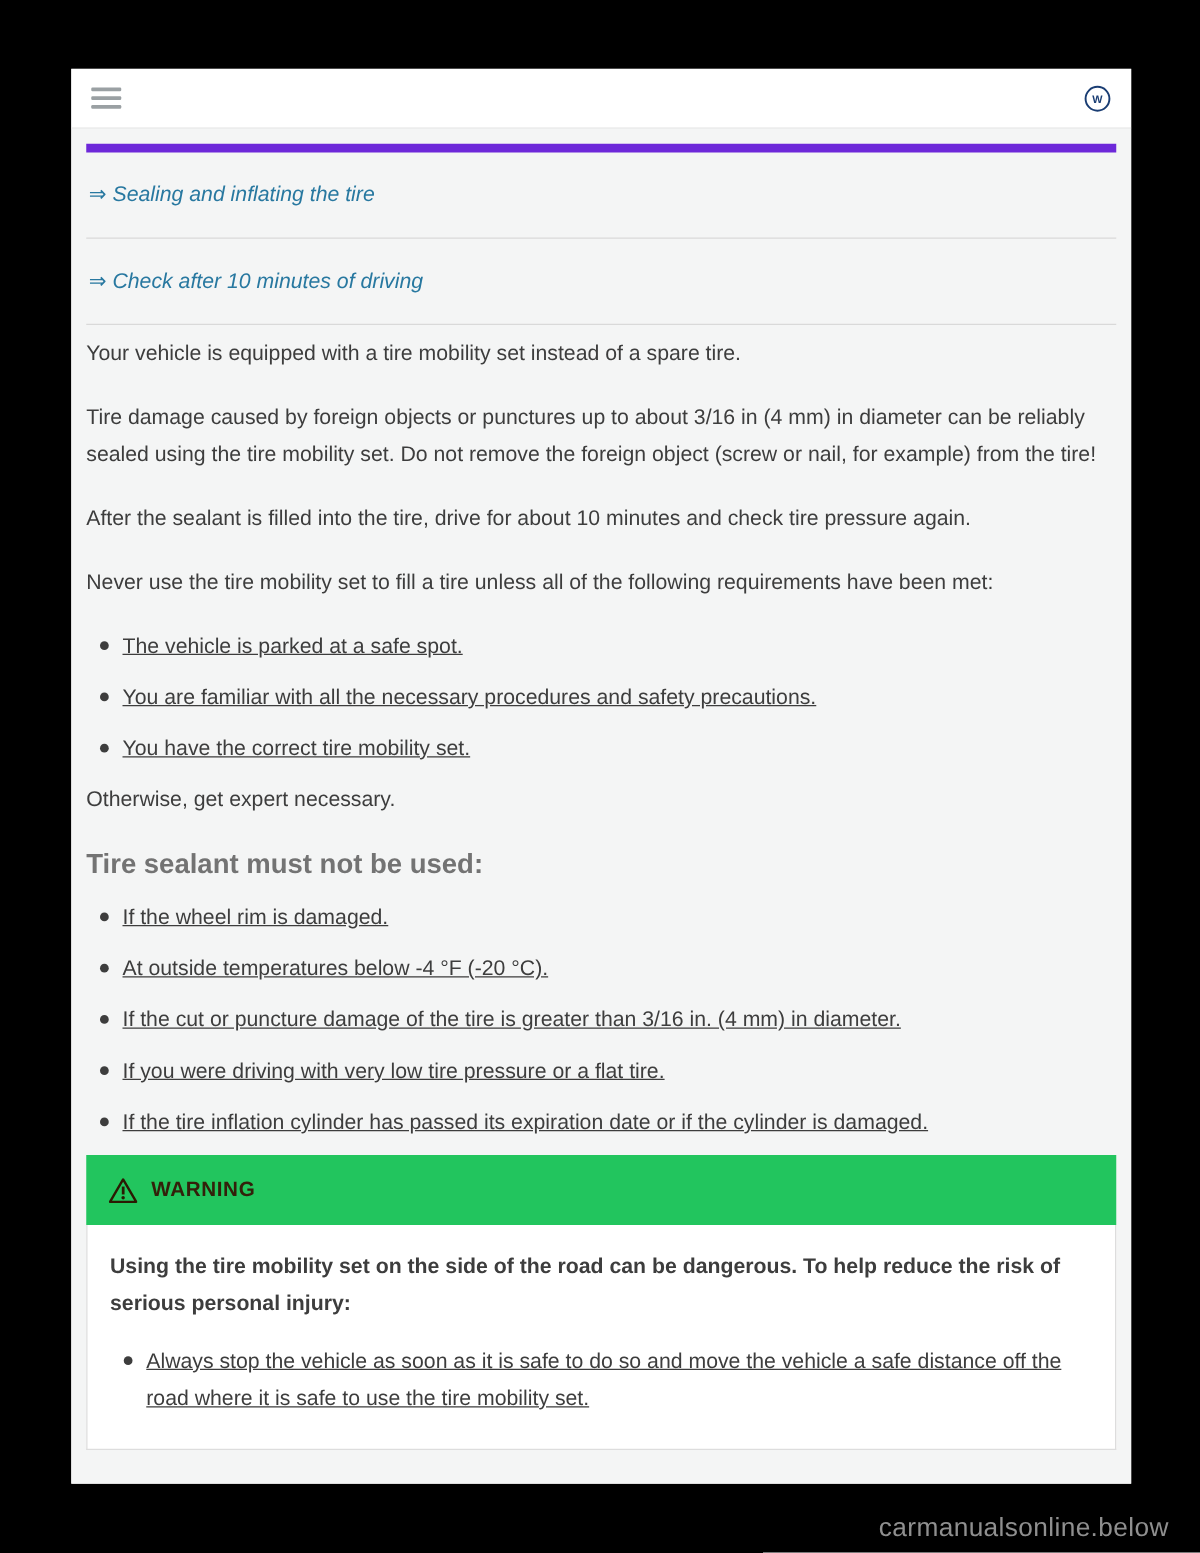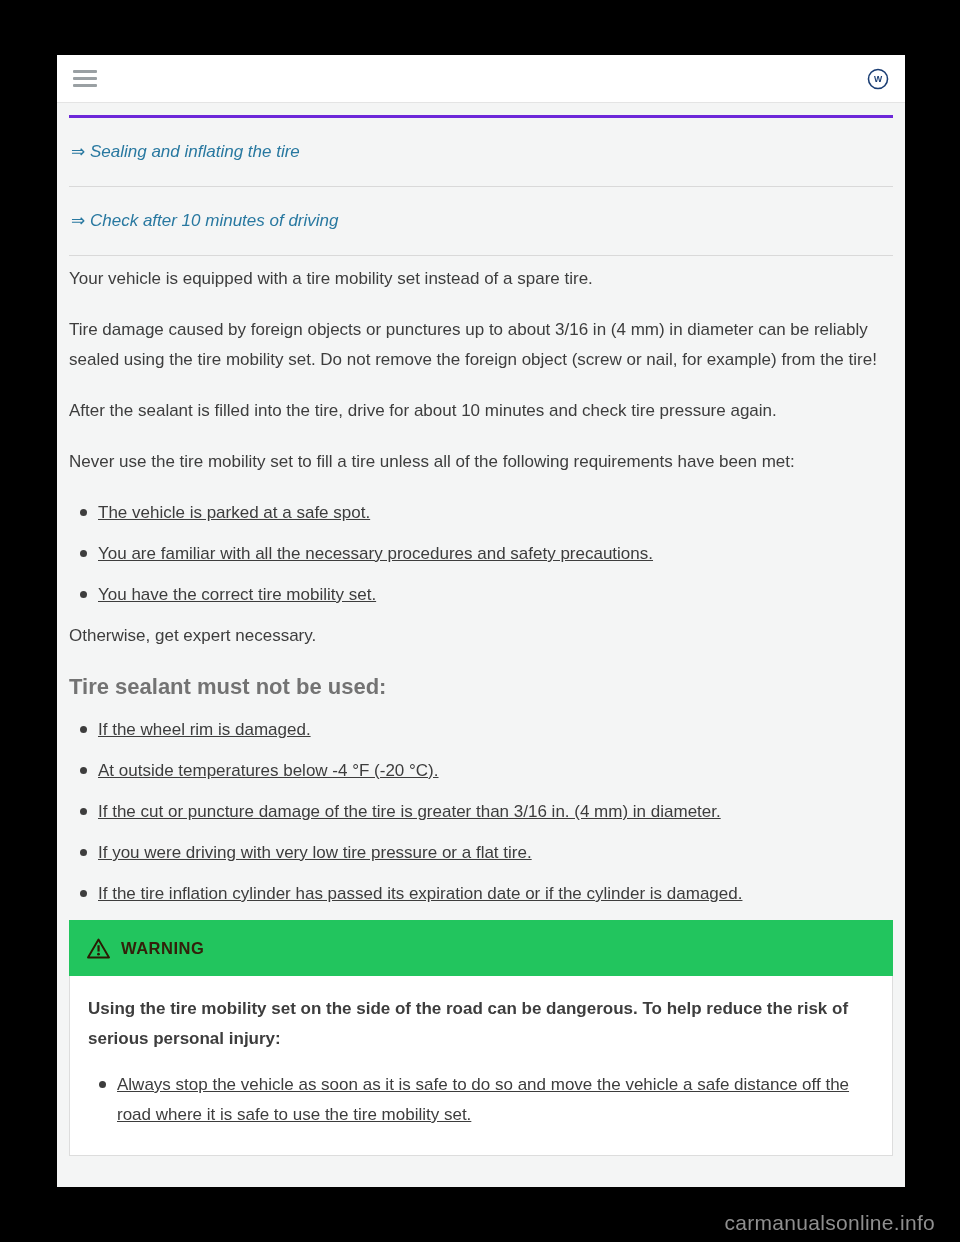--- a/index.html
+++ b/index.html
@@ -42,21 +42,21 @@
   .vw-logo { width: 22px; height: 22px; }
   
   .content {
     flex: 1 1 auto;
     background: #f4f5f5;
     padding: 12px 12px 0 12px;
     color: #3d3d3d;
     font-size: 17px;
     line-height: 30px;
   }
-  .links { border-top: 3px solid #6d28d9; }
+  .links { border-top: 7px solid #6d28d9; }
   .link-row {
     padding: 19px 2px;
     border-bottom: 1px solid #d9d9d9;
     cursor: pointer;
   }
   .link-row span {
     color: #2878a0;
     font-style: italic;
   }
   .body-text { padding-top: 8px; }
@@ -192,13 +192,13 @@
         <p>Using the tire mobility set on the side of the road can be dangerous. To help reduce the risk of serious personal injury:</p>
         <ul class="bullets">
           <li>Always stop the vehicle as soon as it is safe to do so and move the vehicle a safe distance off the road where it is safe to use the tire mobility set.</li>
         </ul>
       </div>
 
     </div>
   </div>
 </div>
 
-<div class="watermark">carmanualsonline.info</div>
+<div class="watermark">carmanualsonline.below</div>
 
 </body></html>

